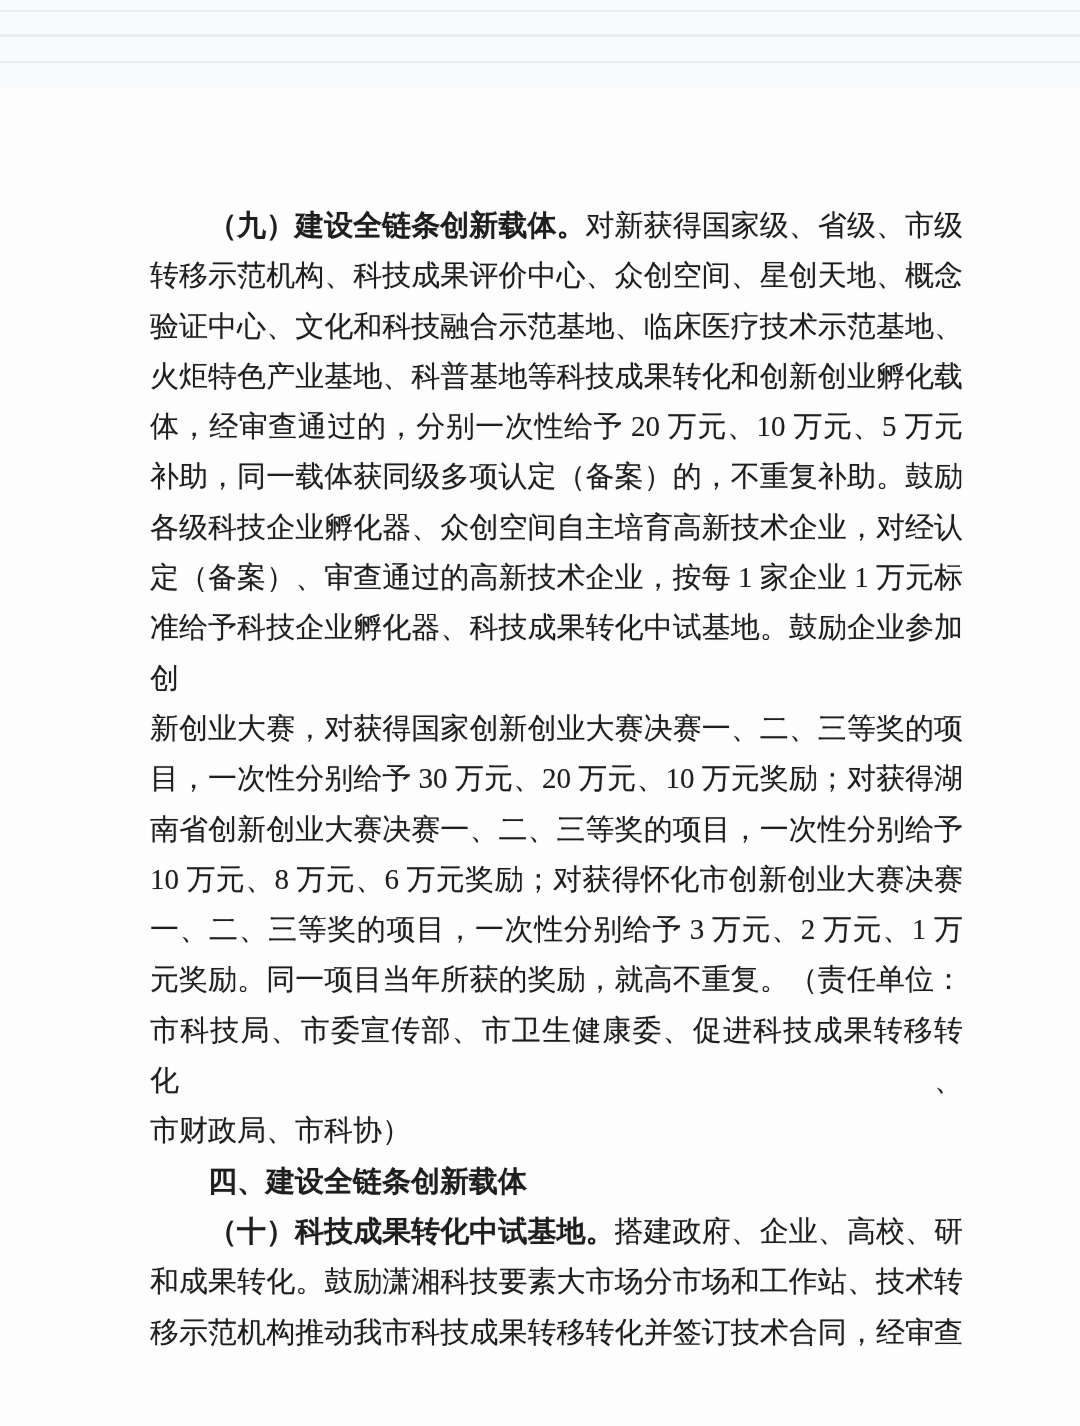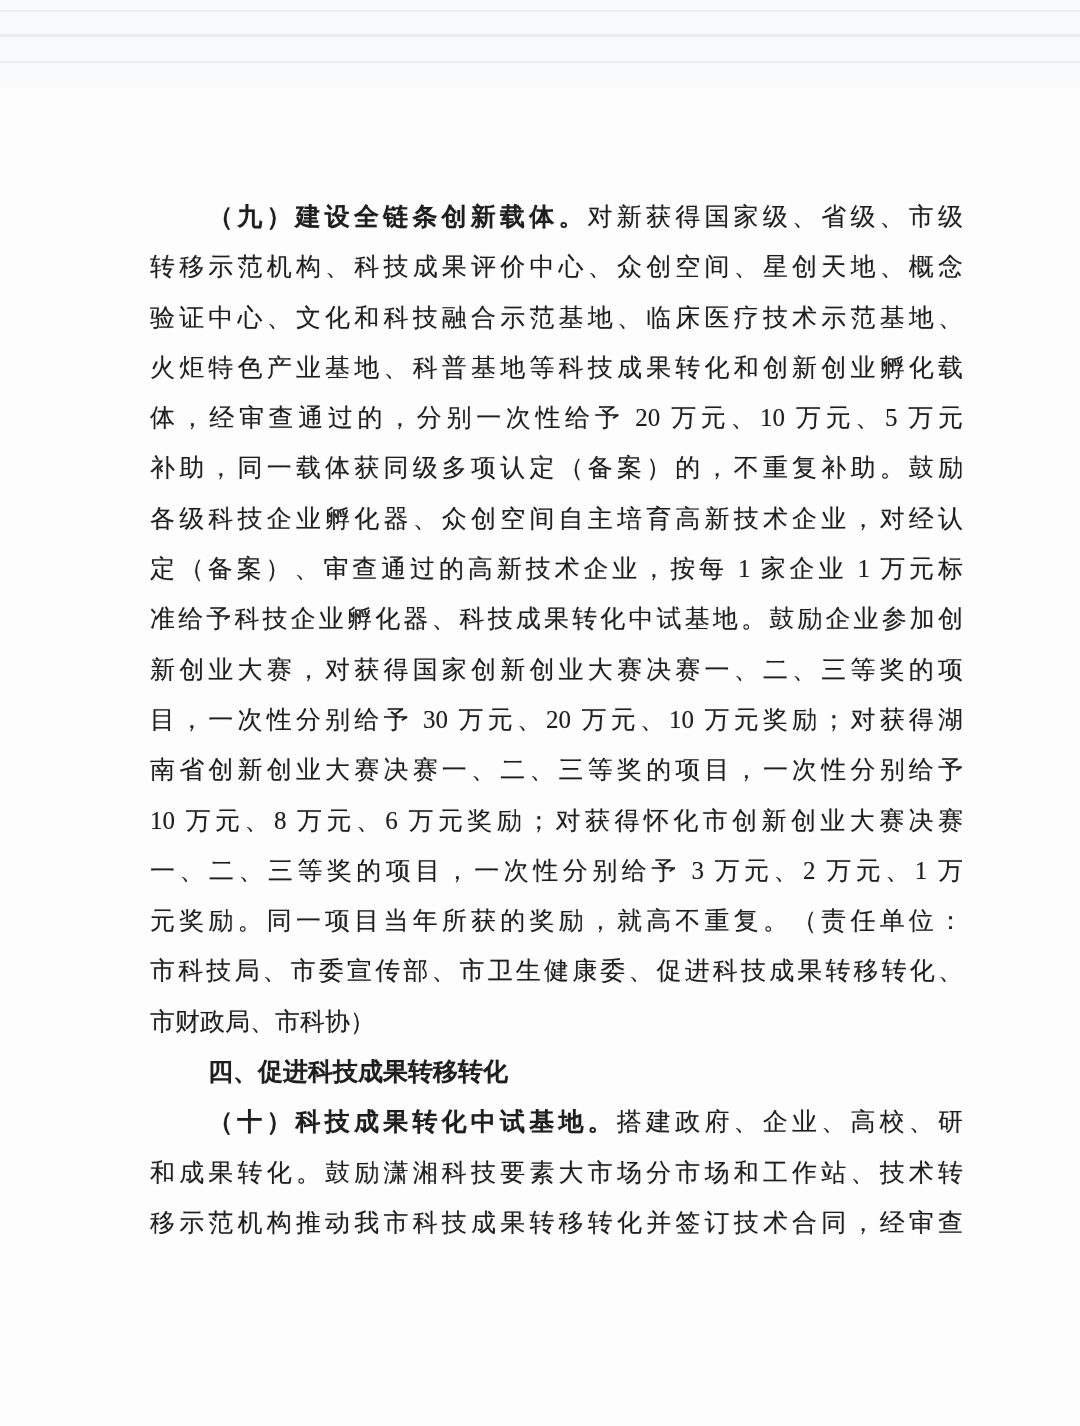--- a/index.html
+++ b/index.html
@@ -26,23 +26,23 @@
     height: 2px;
     background: #e9eef3;
   }
   .stripe.s1 { top: 10px; }
   .stripe.s2 { top: 34px; height: 3px; background: #e6ecf2; }
   .stripe.s3 { top: 61px; }
 
   .doc-text {
     position: absolute;
     left: 150px;
-    top: 192px;
+    top: 200px;
     width: 813px;
-    font-size: 25px;
+    font-size: 29px;
     line-height: 50.3px;
     text-shadow: 0 0 1px rgba(30,30,30,0.35);
   }
   .line {
     text-align: justify;
     text-justify: inter-ideograph;
   }
   .line.fill { text-align-last: justify; }
   .line.indent { text-indent: 58px; }
   .bold { font-weight: 700; }
@@ -67,18 +67,18 @@
       <div class="line fill"><span>定（备案）、审查通过的高新技术企业，按每 1 家企业 1 万元标</span></div>
       <div class="line fill"><span>准给予科技企业孵化器、科技成果转化中试基地。鼓励企业参加创</span></div>
       <div class="line fill"><span>新创业大赛，对获得国家创新创业大赛决赛一、二、三等奖的项</span></div>
       <div class="line fill"><span>目，一次性分别给予 30 万元、20 万元、10 万元奖励；对获得湖</span></div>
       <div class="line fill"><span>南省创新创业大赛决赛一、二、三等奖的项目，一次性分别给予</span></div>
       <div class="line fill"><span>10 万元、8 万元、6 万元奖励；对获得怀化市创新创业大赛决赛</span></div>
       <div class="line fill"><span>一、二、三等奖的项目，一次性分别给予 3 万元、2 万元、1 万</span></div>
       <div class="line fill"><span>元奖励。同一项目当年所获的奖励，就高不重复。（责任单位：</span></div>
       <div class="line fill"><span>市科技局、市委宣传部、市卫生健康委、促进科技成果转移转化、</span></div>
       <div class="line"><span>市财政局、市科协）</span></div>
-      <div class="line indent"><span class="bold">四、促进科技成果转移转化</span></div>
+      <div class="line indent"><span class="bold">四、建设全链条创新载体</span></div>
       <div class="line fill indent"><span class="bold">（十）科技成果转化中试基地。</span><span>搭建政府、企业、高校、研</span></div>
       <div class="line fill"><span>和成果转化。鼓励潇湘科技要素大市场分市场和工作站、技术转</span></div>
       <div class="line fill"><span>移示范机构推动我市科技成果转移转化并签订技术合同，经审查</span></div>
     </div>
 </div>
 
 </body></html>

